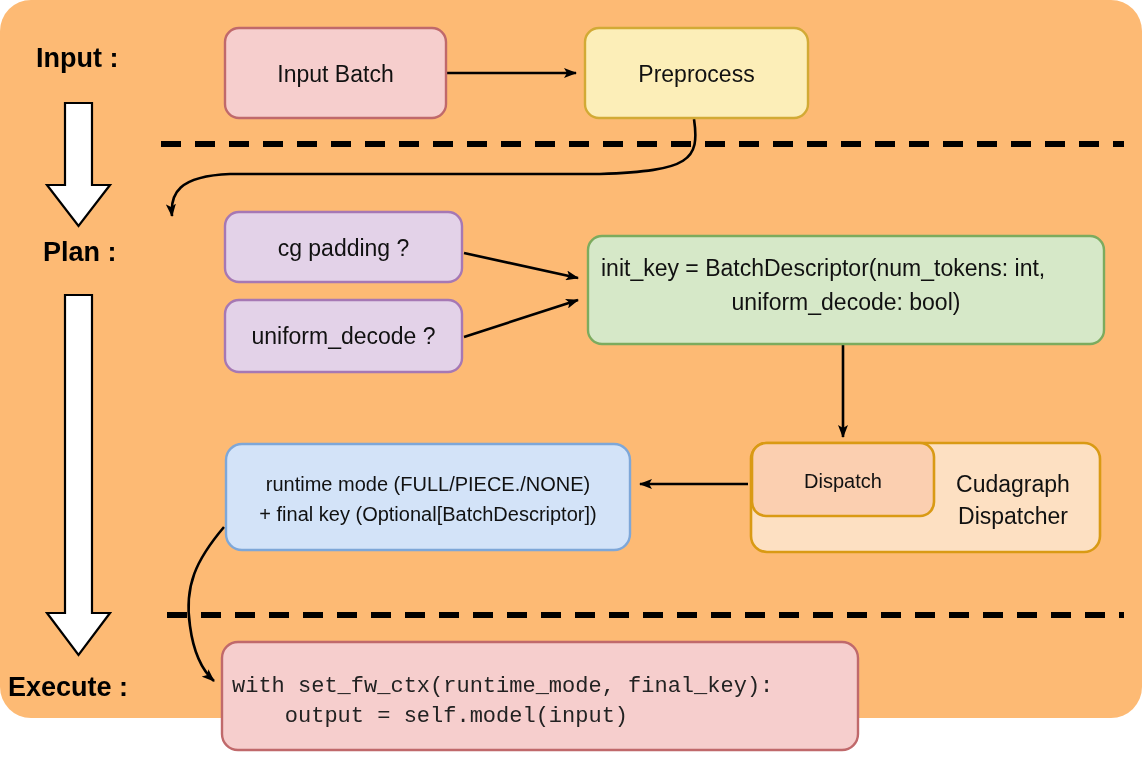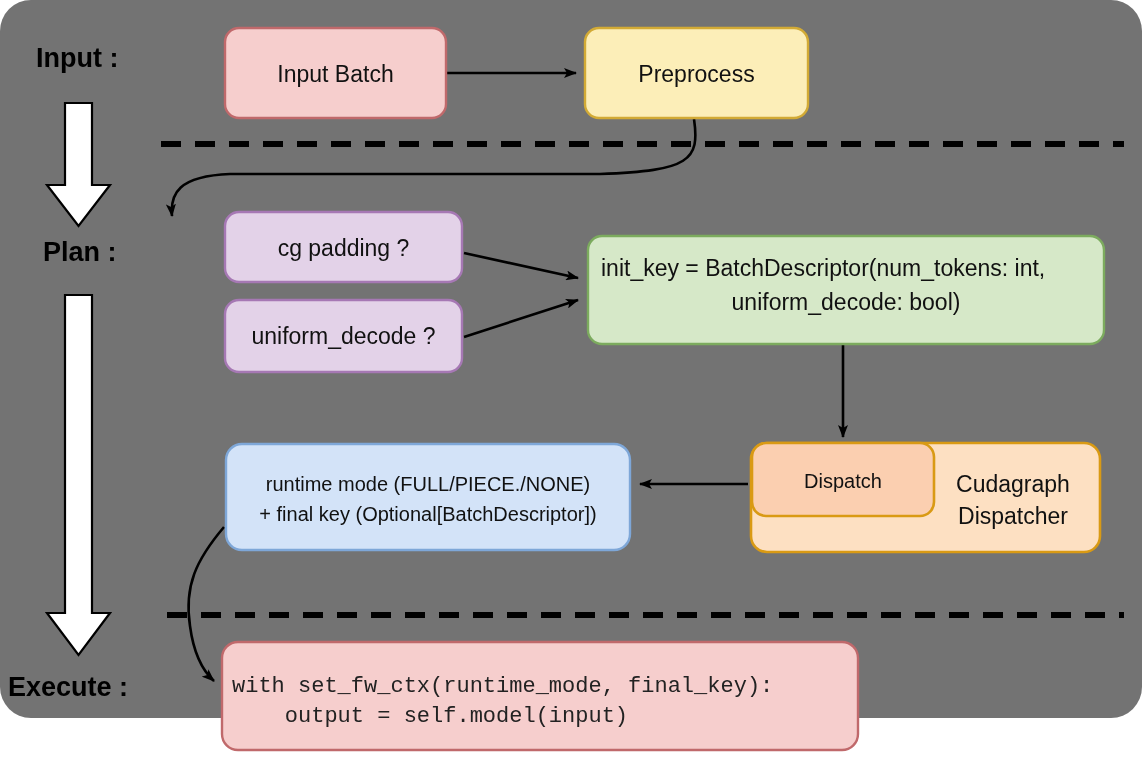--- a/index.html
+++ b/index.html
@@ -10,21 +10,21 @@
   body {
     width: 1142px;
     height: 770px;
     font-family: "Liberation Sans", sans-serif;
     overflow: hidden;
   }
   #diagram-root {
     position: relative;
     width: 1142px;
     height: 718px;
-    background: #737373;
+    background: #fdba74;
     border-radius: 31px;
   }
   svg#diagram-svg {
     position: absolute;
     top: 0;
     left: 0;
     width: 1142px;
     height: 770px;
   }
   .stage-label {

